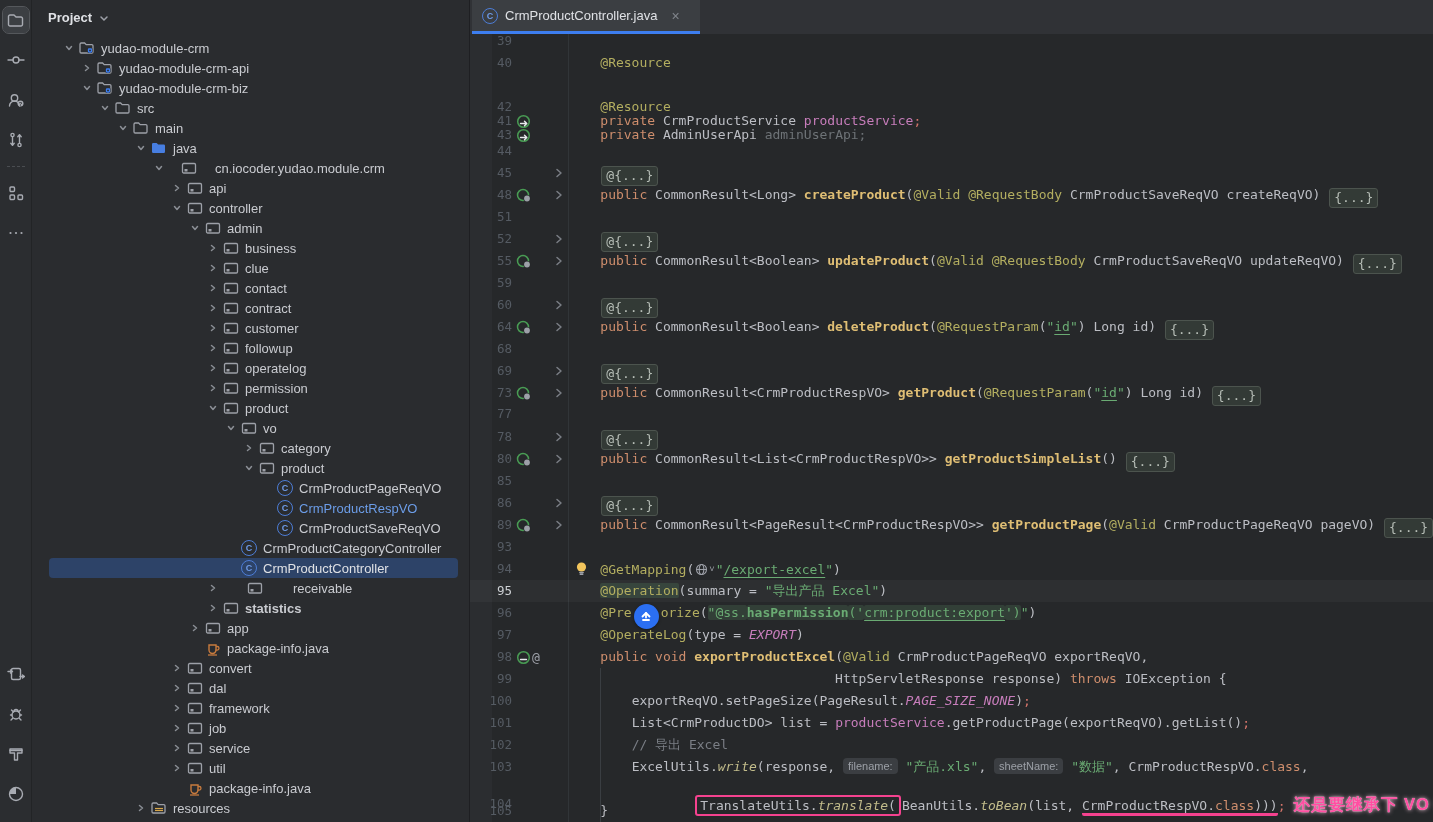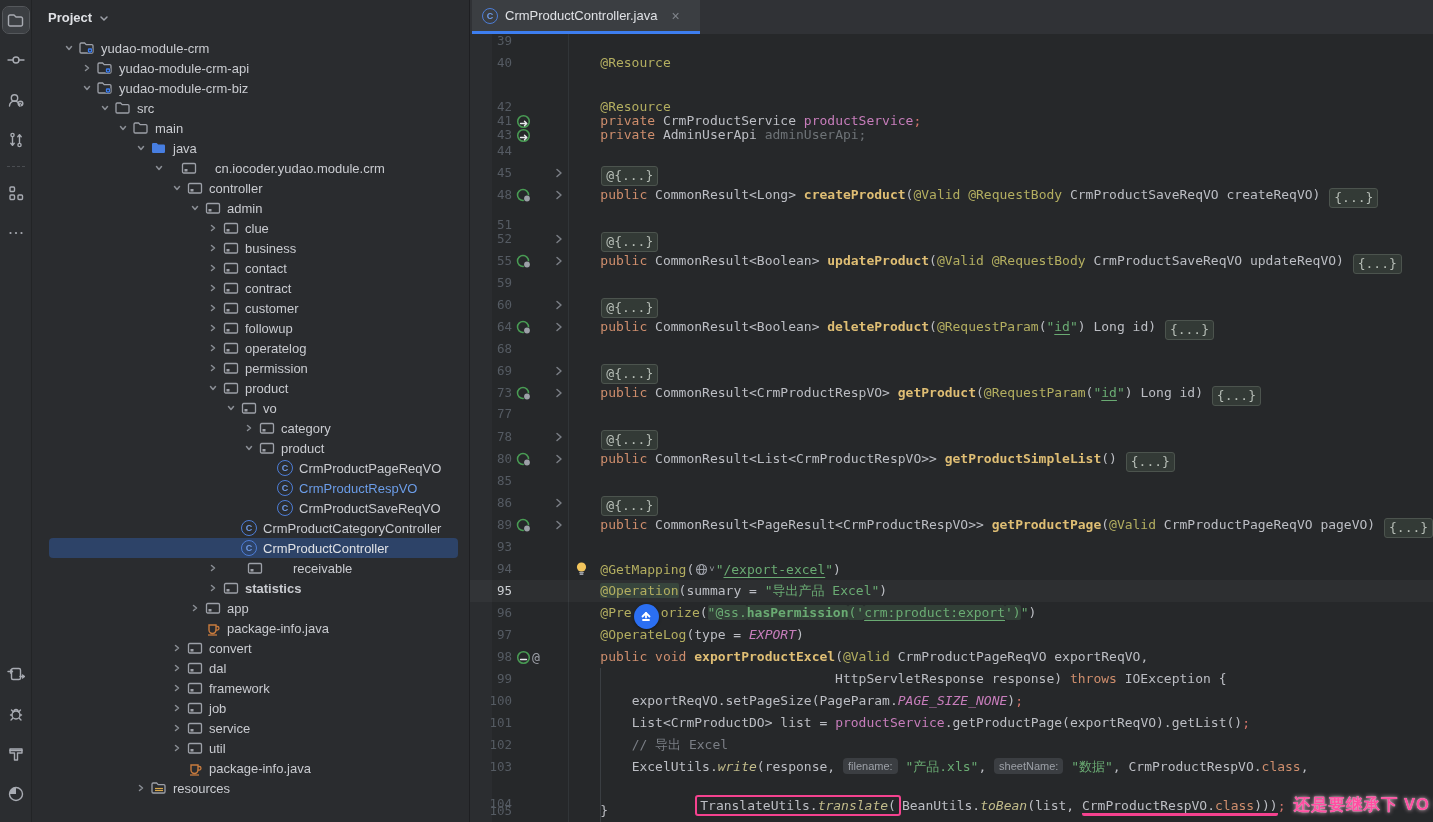--- a/index.html
+++ b/index.html
@@ -278,20 +278,34 @@
             <svg width="16" height="14" viewBox="0 0 16 14">
               <rect x="1.5" y="2.5" width="13" height="9.5" rx="1.2" stroke="#9DA0A8" fill="none" stroke-width="1.3"></rect>
               <rect x="3.5" y="8" width="3" height="2.5" fill="#9DA0A8"></rect>
             </svg>
           </span>
           <span class="tlabel">cn.iocoder.yudao.module.crm</span>
         </div>
         <div class="trow" style="padding-left: 119px;">
           <span class="chev">
             <svg width="10" height="10" viewBox="0 0 10 10">
+              <polyline points="3.5,2.5 6.5,5 3.5,7.5"></polyline>
+            </svg>
+          </span>
+          <span class="ticon">
+            <svg width="16" height="14" viewBox="0 0 16 14">
+              <rect x="1.5" y="2.5" width="13" height="9.5" rx="1.2" stroke="#9DA0A8" fill="none" stroke-width="1.3"></rect>
+              <rect x="3.5" y="8" width="3" height="2.5" fill="#9DA0A8"></rect>
+            </svg>
+          </span>
+          <span class="tlabel">api</span>
+        </div>
+        <div class="trow" style="padding-left: 119px;">
+          <span class="chev">
+            <svg width="10" height="10" viewBox="0 0 10 10">
               <polyline points="2.5,3.5 5,6.5 7.5,3.5"></polyline>
             </svg>
           </span>
           <span class="ticon">
             <svg width="16" height="14" viewBox="0 0 16 14">
               <rect x="1.5" y="2.5" width="13" height="9.5" rx="1.2" stroke="#9DA0A8" fill="none" stroke-width="1.3"></rect>
               <rect x="3.5" y="8" width="3" height="2.5" fill="#9DA0A8"></rect>
             </svg>
           </span>
           <span class="tlabel">controller</span>
@@ -315,35 +329,35 @@
             <svg width="10" height="10" viewBox="0 0 10 10">
               <polyline points="3.5,2.5 6.5,5 3.5,7.5"></polyline>
             </svg>
           </span>
           <span class="ticon">
             <svg width="16" height="14" viewBox="0 0 16 14">
               <rect x="1.5" y="2.5" width="13" height="9.5" rx="1.2" stroke="#9DA0A8" fill="none" stroke-width="1.3"></rect>
               <rect x="3.5" y="8" width="3" height="2.5" fill="#9DA0A8"></rect>
             </svg>
           </span>
+          <span class="tlabel">business</span>
+        </div>
+        <div class="trow" style="padding-left: 155px;">
+          <span class="chev">
+            <svg width="10" height="10" viewBox="0 0 10 10">
+              <polyline points="3.5,2.5 6.5,5 3.5,7.5"></polyline>
+            </svg>
+          </span>
+          <span class="ticon">
+            <svg width="16" height="14" viewBox="0 0 16 14">
+              <rect x="1.5" y="2.5" width="13" height="9.5" rx="1.2" stroke="#9DA0A8" fill="none" stroke-width="1.3"></rect>
+              <rect x="3.5" y="8" width="3" height="2.5" fill="#9DA0A8"></rect>
+            </svg>
+          </span>
           <span class="tlabel">clue</span>
-        </div>
-        <div class="trow" style="padding-left: 155px;">
-          <span class="chev">
-            <svg width="10" height="10" viewBox="0 0 10 10">
-              <polyline points="3.5,2.5 6.5,5 3.5,7.5"></polyline>
-            </svg>
-          </span>
-          <span class="ticon">
-            <svg width="16" height="14" viewBox="0 0 16 14">
-              <rect x="1.5" y="2.5" width="13" height="9.5" rx="1.2" stroke="#9DA0A8" fill="none" stroke-width="1.3"></rect>
-              <rect x="3.5" y="8" width="3" height="2.5" fill="#9DA0A8"></rect>
-            </svg>
-          </span>
-          <span class="tlabel">business</span>
         </div>
         <div class="trow" style="padding-left: 155px;">
           <span class="chev">
             <svg width="10" height="10" viewBox="0 0 10 10">
               <polyline points="3.5,2.5 6.5,5 3.5,7.5"></polyline>
             </svg>
           </span>
           <span class="ticon">
             <svg width="16" height="14" viewBox="0 0 16 14">
               <rect x="1.5" y="2.5" width="13" height="9.5" rx="1.2" stroke="#9DA0A8" fill="none" stroke-width="1.3"></rect>
@@ -738,21 +752,21 @@
               <circle cx="11" cy="10.5" r="2.9" fill="#9DA0A8"></circle>
             </svg>
           </span>
           <span class="fslot">
             <svg width="12" height="12" viewBox="0 0 12 12">
               <polyline points="4,2.5 8,6 4,9.5"></polyline>
             </svg>
           </span>
           <span class="ecode"><span class="tk-pln">    </span><span class="tk-kw">public </span><span class="tk-ty">CommonResult&lt;Long&gt; </span><span class="tk-decl">createProduct</span><span class="tk-pln">(</span><span class="tk-ann">@Valid @RequestBody</span><span class="tk-pln"> </span><span class="tk-ty">CrmProductSaveReqVO createReqVO</span><span class="tk-pln">) </span><span class="tk-fold">{...}</span></span>
         </div>
-        <div class="erow" style="top: 214px;">
+        <div class="erow" style="top: 206px;">
           <span class="eln">51</span>
           <span class="ecode"></span>
         </div>
         <div class="erow" style="top: 228px;">
           <span class="eln">52</span>
           <span class="fslot">
             <svg width="12" height="12" viewBox="0 0 12 12">
               <polyline points="4,2.5 8,6 4,9.5"></polyline>
             </svg>
           </span>
@@ -932,21 +946,21 @@
             </svg>
           </span>
           <span class="ecode"><span class="tk-pln">    </span><span class="tk-kw">public void </span><span class="tk-decl">exportProductExcel</span><span class="tk-pln">(</span><span class="tk-ann">@Valid</span><span class="tk-pln"> </span><span class="tk-ty">CrmProductPageReqVO exportReqVO</span><span class="tk-pln">,</span></span>
         </div>
         <div class="erow" style="top: 668px;">
           <span class="eln">99</span>
           <span class="ecode"><span class="tk-pln">                                  </span><span class="tk-ty">HttpServletResponse response</span><span class="tk-pln">) </span><span class="tk-kw">throws </span><span class="tk-ty">IOException</span><span class="tk-pln"> {</span></span>
         </div>
         <div class="erow" style="top: 690px;">
           <span class="eln">100</span>
-          <span class="ecode"><span class="tk-pln">        </span><span class="tk-pln">exportReqVO.</span><span class="tk-call">setPageSize</span><span class="tk-pln">(</span><span class="tk-ty">PageParam.</span><span class="tk-const">PAGE_SIZE_NONE</span><span class="tk-pln">)</span><span class="tk-semi">;</span></span>
+          <span class="ecode"><span class="tk-pln">        </span><span class="tk-pln">exportReqVO.</span><span class="tk-call">setPageSize</span><span class="tk-pln">(</span><span class="tk-ty">PageResult.</span><span class="tk-const">PAGE_SIZE_NONE</span><span class="tk-pln">)</span><span class="tk-semi">;</span></span>
         </div>
         <div class="erow" style="top: 712px;">
           <span class="eln">101</span>
           <span class="ecode"><span class="tk-pln">        </span><span class="tk-ty">List&lt;CrmProductDO&gt; list = </span><span class="tk-fld">productService</span><span class="tk-pln">.</span><span class="tk-call">getProductPage</span><span class="tk-pln">(exportReqVO).</span><span class="tk-call">getList</span><span class="tk-pln">()</span><span class="tk-semi">;</span></span>
         </div>
         <div class="erow" style="top: 734px;">
           <span class="eln">102</span>
           <span class="ecode"><span class="tk-pln">        </span><span class="tk-cmt">// 导出 Excel</span></span>
         </div>
         <div class="erow" style="top: 756px;">

